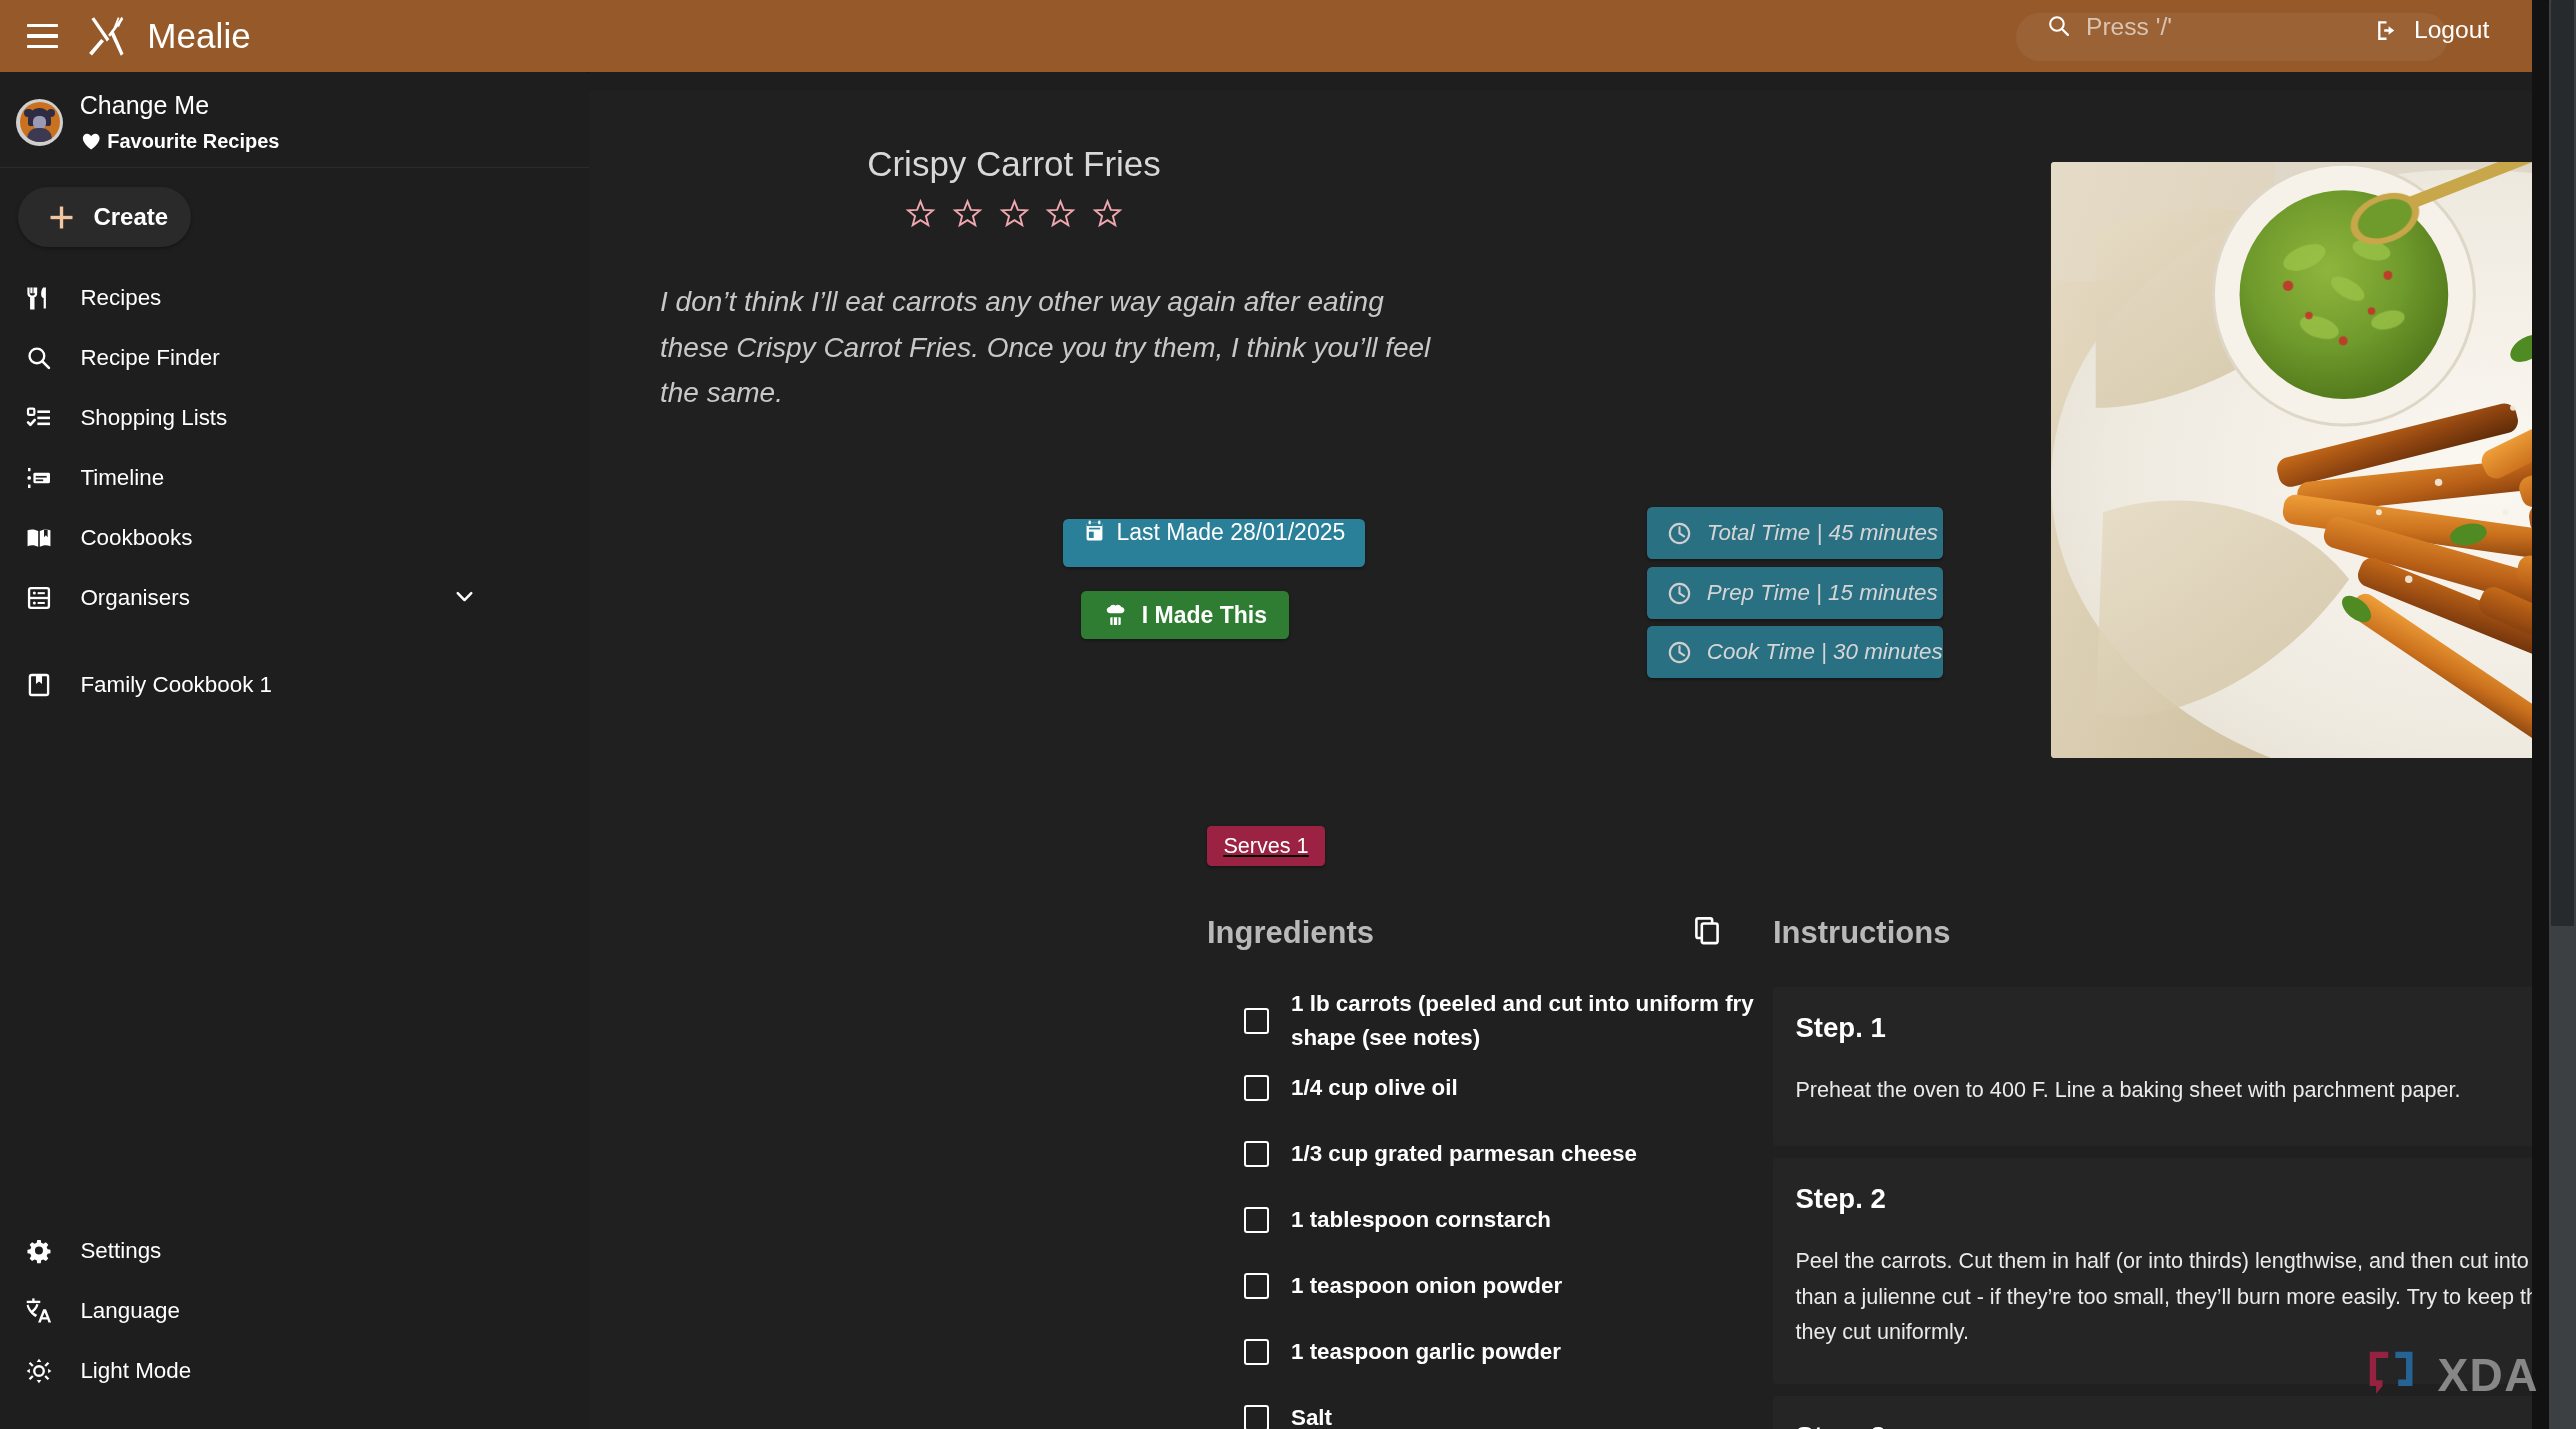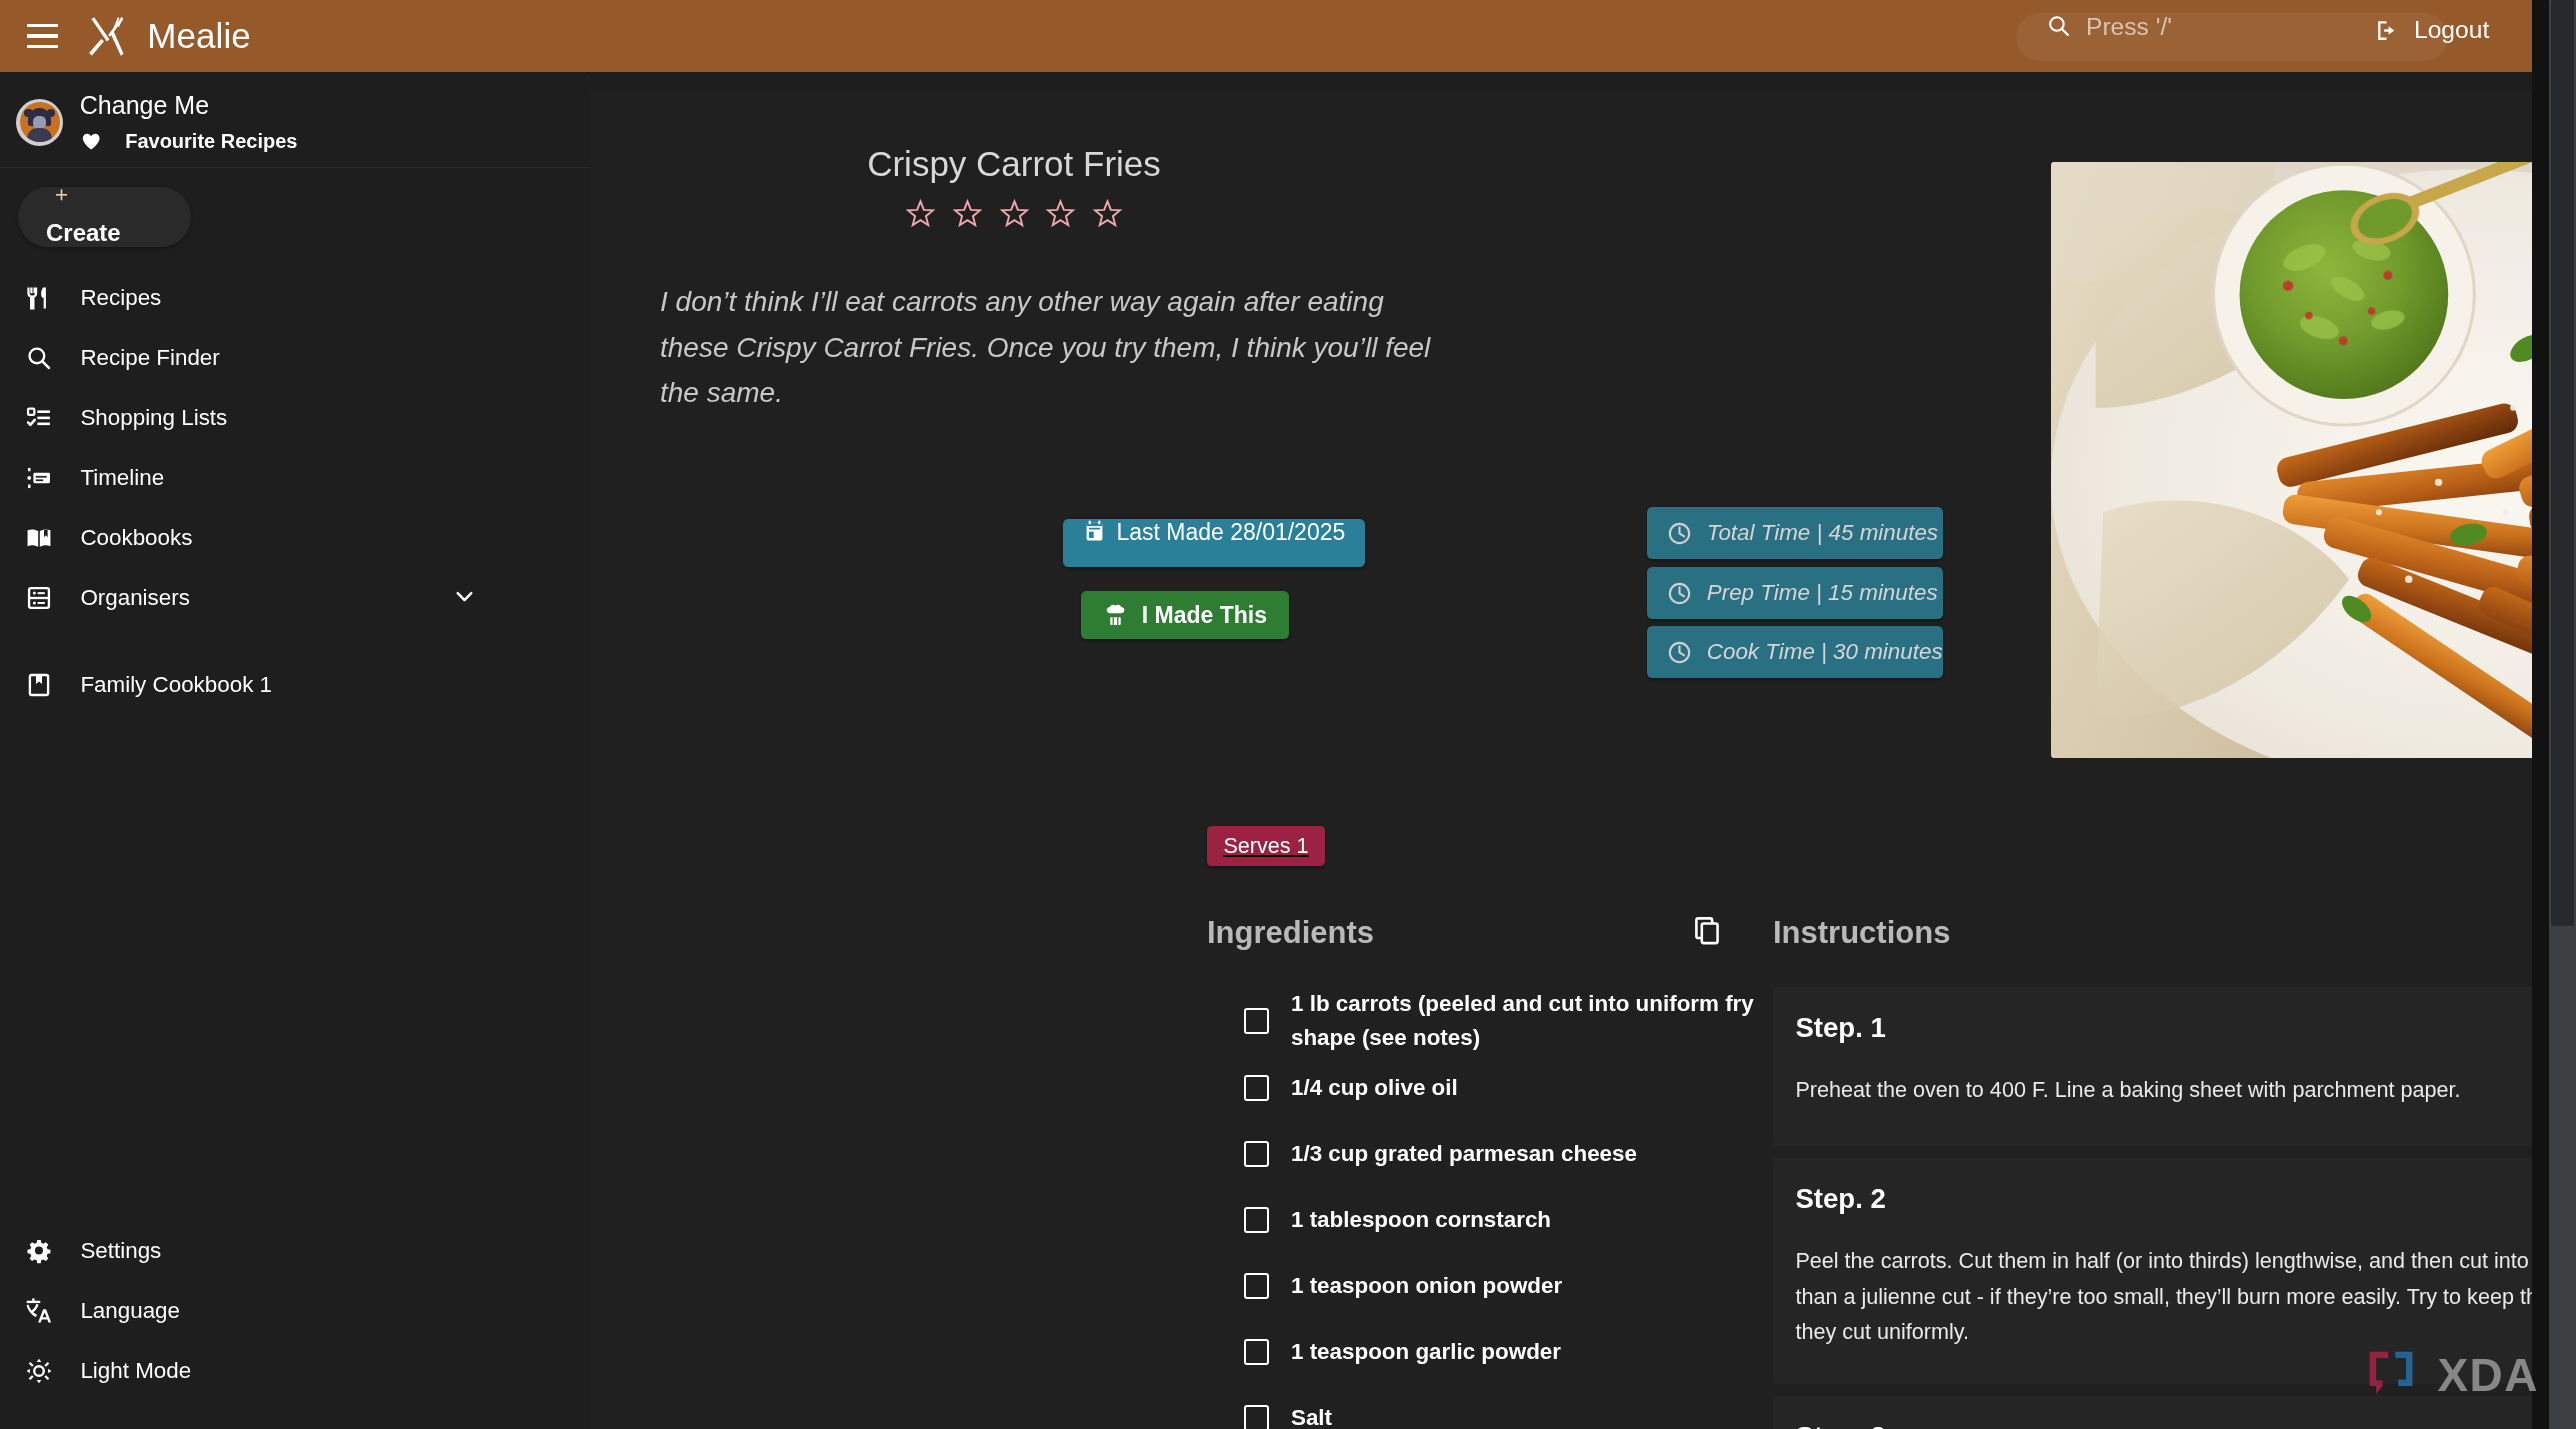--- a/index.html
+++ b/index.html
@@ -78,29 +78,29 @@
   #avatar .hair {
     position:absolute; left: 8.2px; top: 6px; width: 23px; height: 18px;
     background:#2e2c44; border-radius: 12px 12px 3px 3px;
   }
   #avatar .bun-l { position:absolute; left: 4.5px; top: 6.7px; width: 8.2px; height: 8.2px; background:#2e2c44; border-radius:50%; }
   #avatar .bun-r { position:absolute; left: 27px; top: 6.7px; width: 8.2px; height: 8.2px; background:#2e2c44; border-radius:50%; }
   #avatar .face { position:absolute; left: 13.4px; top: 13.4px; width: 12.7px; height: 13.4px; background:#9a9ab4; border-radius: 5.2px; }
   #avatar .body { position:absolute; left: 7.5px; top: 26px; width: 24.6px; height: 15px; background:#3b3a52; border-radius: 10.4px 10.4px 0 0; }
   #profile-text { margin-left: 16.4px; }
   #profile-name { color:#fff; font-size: 25px; font-weight: 400; line-height: 1.1; }
-  #fav-row { display:flex; align-items:center; gap: 23px; margin-top: 10.4px; cursor:pointer; }
+  #fav-row { display:flex; align-items:center; gap: 5px; margin-top: 10.4px; cursor:pointer; }
   #fav-label { color:#fff; font-size: 20px; font-weight: 700; }
   .sb-divider { height:0.7px; background:#2b2b2b; margin: 13.4px 0 0 0; }
 
   #create-btn {
     margin: 19.4px 0 0 18px; width: 173px; height: 60px;
     background: #2a2a2a; border-radius: 33px;
-    display:flex; align-items:flex-start; gap: 16.4px; padding-left: 28px;
-    cursor: pointer; box-shadow: 0 1.5px 3.7px rgba(0,0,0,.35); flex-direction: column;
+    display:flex; align-items:center; gap: 16.4px; padding-left: 28px;
+    cursor: pointer; box-shadow: 0 1.5px 3.7px rgba(0,0,0,.35);
   }
   #create-label { color:#fff; font-size: 24px; font-weight: 700; }
 
   .nav-list { margin-top: 21px; }
   .nav-item {
     display:flex; align-items:center; height: 60px; padding-left: 22.4px;
     cursor: pointer; position: relative;
   }
   .nav-item .nav-ico { width: 34px; display:flex; justify-content:center; flex:none; }
   .nav-item .nav-label { color:#fff; font-size: 22.4px; margin-left: 24px; }

